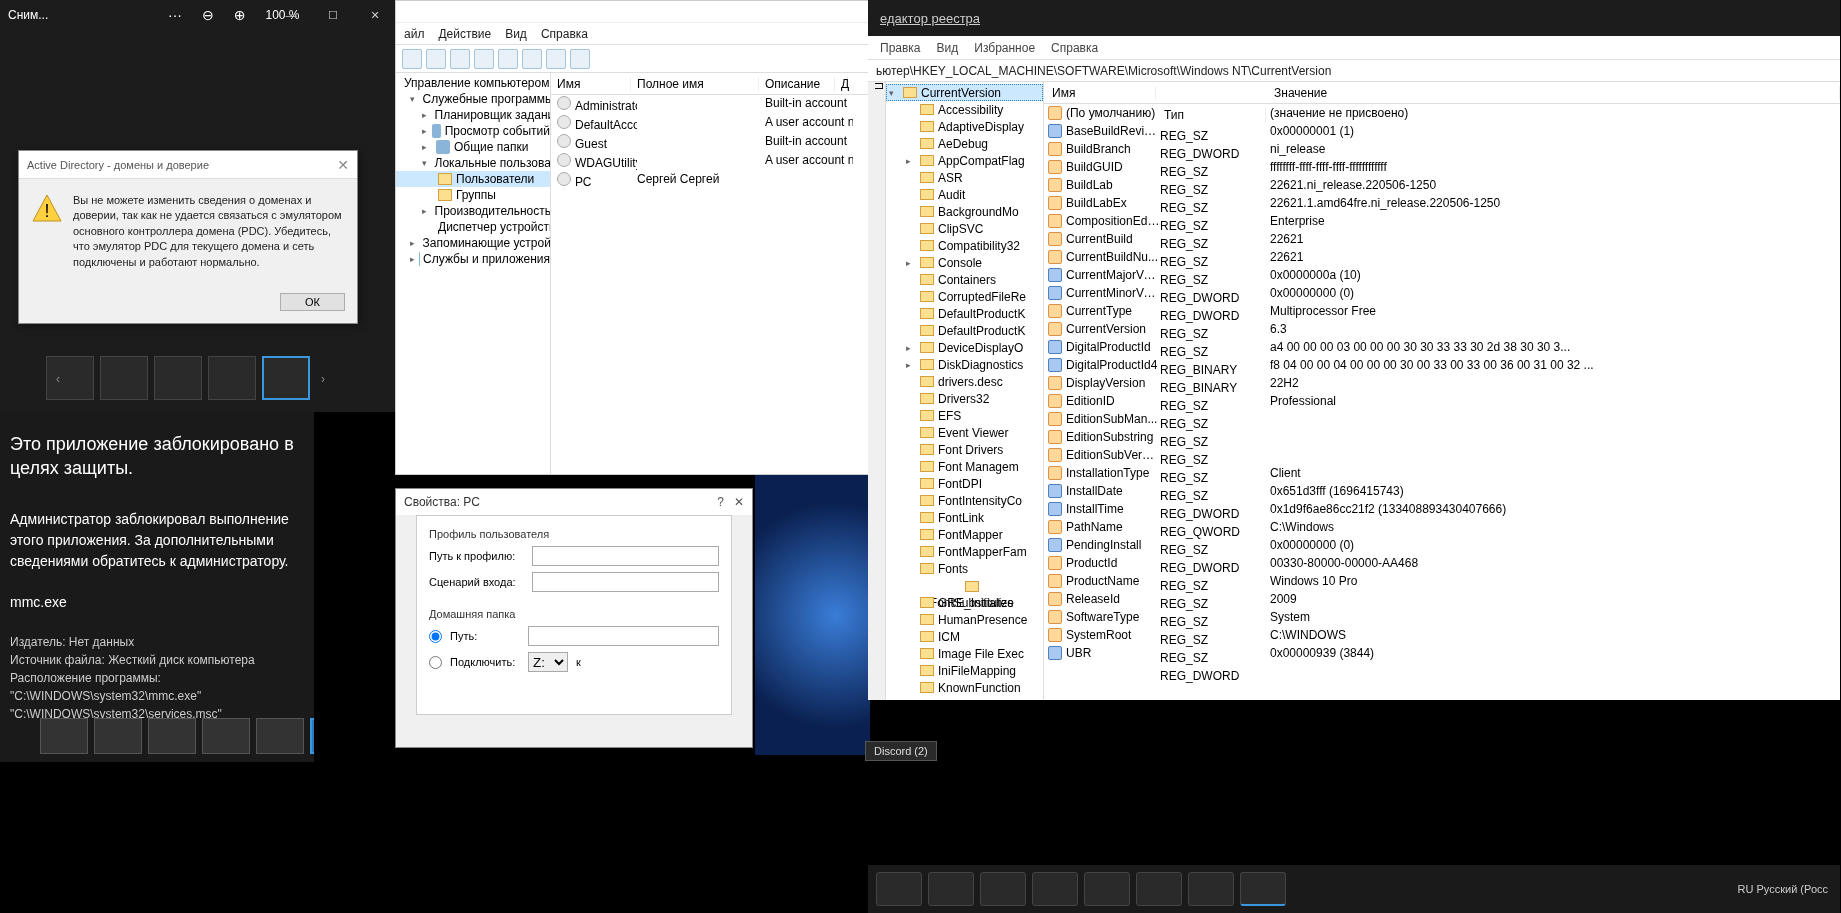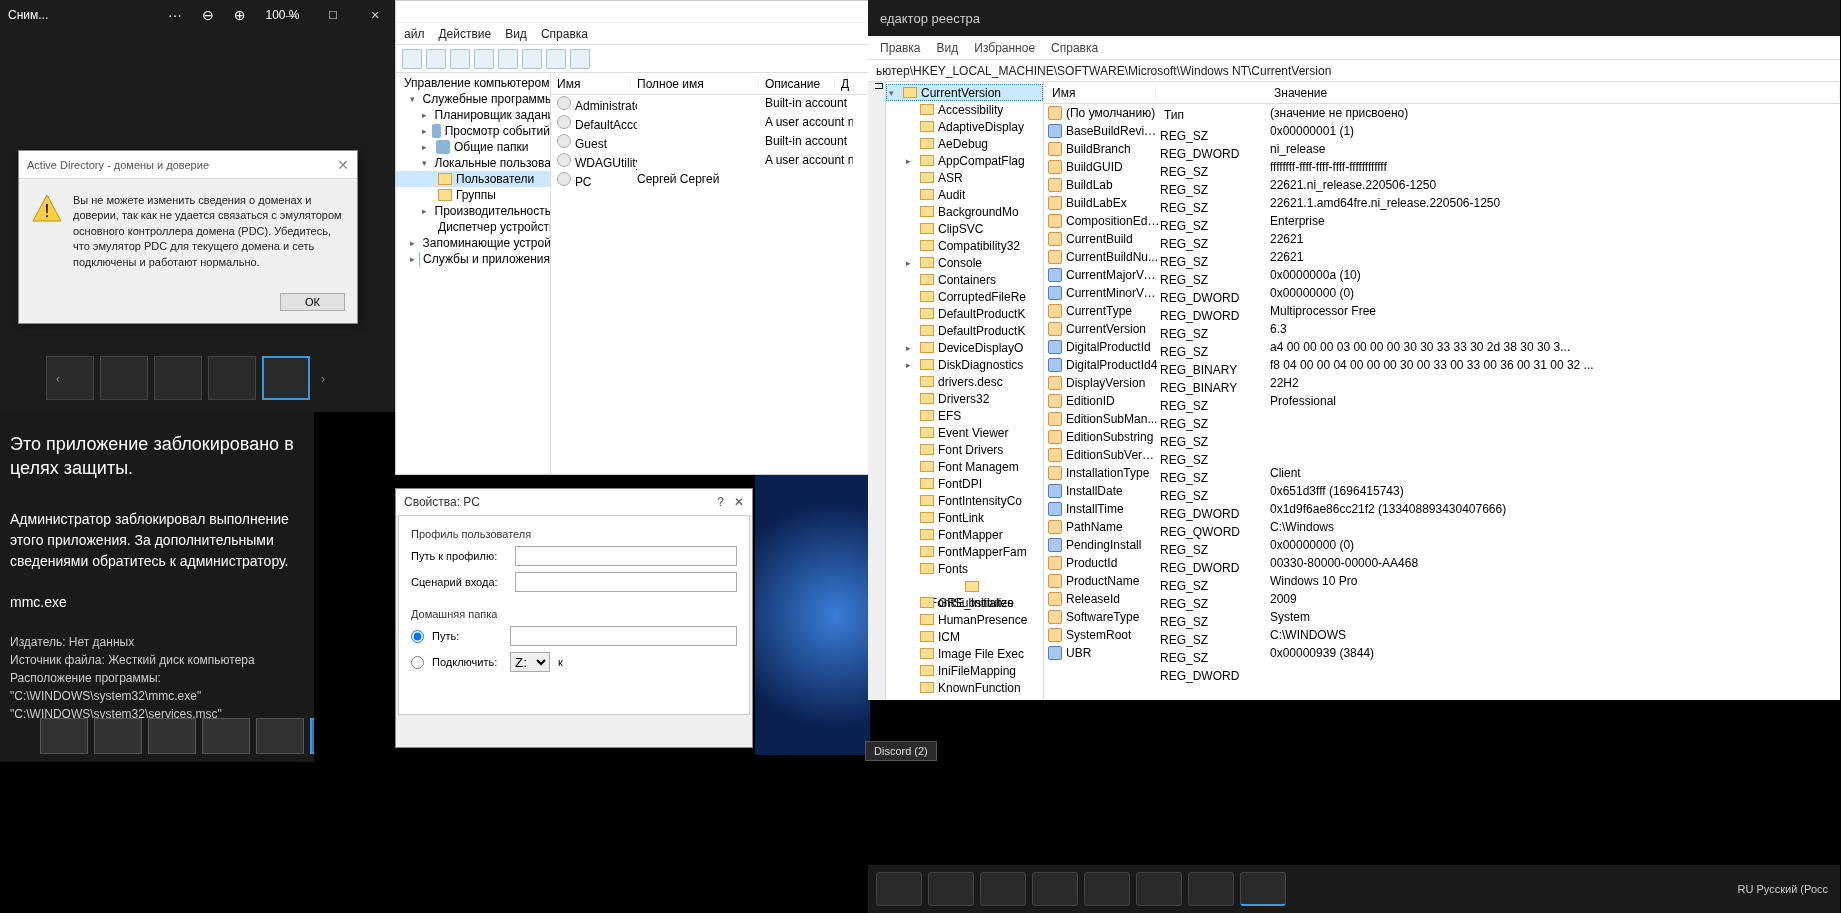--- a/index.html
+++ b/index.html
@@ -61,33 +61,33 @@
 .cm-uic { width: 14px; height: 14px; background: #e8e8e8; border: 1px solid #aaa; border-radius: 50%; margin-right: 4px; display: inline-block; }
 
 
 .pcprops { position: absolute; left: 395px; top: 488px; width: 358px; height: 260px; background: #f0f0f0; border: 1px solid #888; }
 .pcprops-title { height: 26px; display: flex; align-items: center; padding: 0 8px; font-size: 12px; color: #333; background: #fff; }
 .pcprops-title .help { margin-left: auto; color: #555; margin-right: 10px; }
 .pcprops-title .close { color: #555; }
 .pcprops-tabs { display: flex; padding: 4px 4px 0; gap: 2px; font-size: 11px; }
 .pcprops-tab { padding: 3px 10px; background: #f0f0f0; border: 1px solid #ccc; border-bottom: none; cursor: default; }
 .pcprops-tab.active { background: #fff; }
-.pcprops-body { background: #fff; border: 1px solid #ccc; margin: 0 2px 4px; height: 200px; padding: 12px; font-size: 11px; }
+.pcprops-body { background: #fff; border: 1px solid #ccc; margin: 0 20px 4px; height: 200px; padding: 12px; font-size: 11px; }
 .pcprops-group-title { color: #333; margin-bottom: 6px; }
 .pcprops-row { display: flex; align-items: center; margin: 6px 0; gap: 8px; }
 .pcprops-row label { width: 96px; }
 .pcprops-row input[type=text] { flex: 1; height: 20px; border: 1px solid #aaa; padding: 0 4px; }
 .pcprops-row select { width: 40px; height: 20px; border: 1px solid #aaa; }
 
 
 .desktop-bg { position: absolute; left: 755px; top: 475px; width: 115px; height: 280px; background: radial-gradient(circle at 70% 50%, #3a7dd8, #0a2050 70%); overflow: hidden; }
 
 
 .regedit { position: absolute; left: 868px; top: 0; width: 972px; height: 700px; background: #fff; }
-.regedit-titlebar { height: 36px; background: #1c1c1c; color: #ccc; display: flex; align-items: center; padding: 17px 12px; font-size: 13px; }
+.regedit-titlebar { height: 36px; background: #1c1c1c; color: #ccc; display: flex; align-items: center; padding: 17px 12px; font-size: 13px; text-decoration: underline; }
 .regedit-menu { height: 24px; display: flex; gap: 16px; padding: 0 12px; align-items: center; font-size: 12px; color: #444; border-bottom: 1px solid #ddd; }
 .regedit-path { height: 22px; padding: 2px 8px; font-size: 12px; color: #222; border-bottom: 1px solid #ddd; display: flex; align-items: center; white-space: nowrap; overflow: hidden; }
 .regedit-body { display: flex; height: calc(100% - 82px); }
 .reg-side { width: 18px; background: #f0f0f0; border-right: 1px solid #ddd; font-size: 11px; writing-mode: vertical-rl; }
 .reg-tree { width: 158px; border-right: 1px solid #ddd; overflow: hidden; font-size: 12px; padding-top: 2px; }
 .reg-tree-item { padding: 0 0 0 14px; display: flex; align-items: center; gap: 4px; height: 17px; white-space: nowrap; cursor: default; }
 .reg-tree-item.sel { background: #cce8ff; border: 1px dotted #2080d0; }
 .reg-fold { width: 14px; height: 11px; background: #fce08f; border: 1px solid #d4a040; display: inline-block; flex-shrink: 0; }
 .reg-arrow { width: 10px; display: inline-block; color: #666; font-size: 9px; flex-shrink: 0; }
 .reg-values { flex: 1; overflow: hidden; font-size: 12px; }

